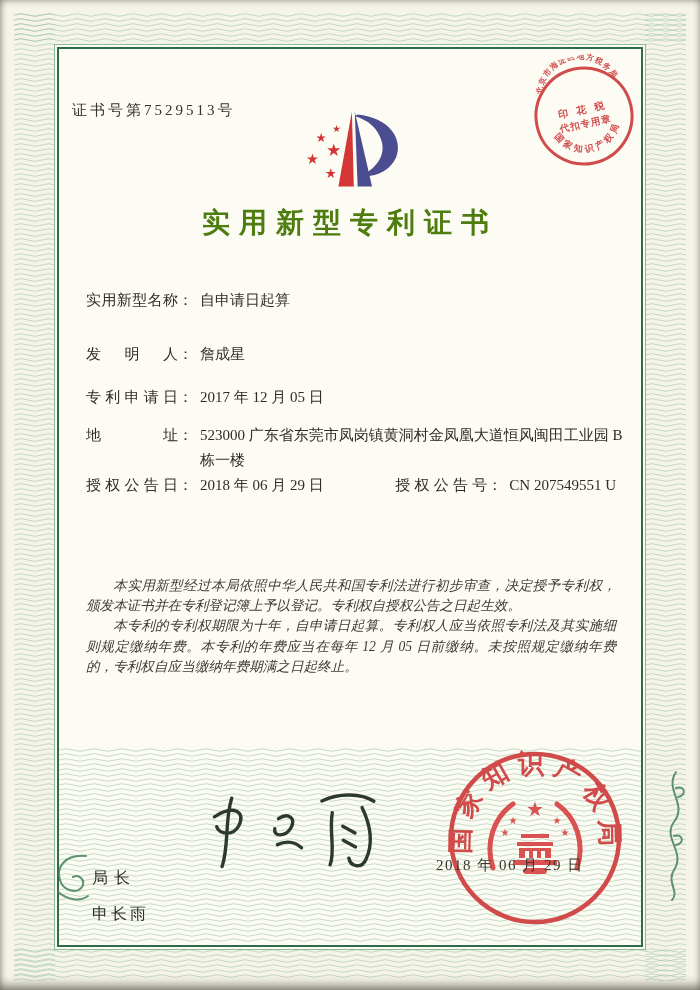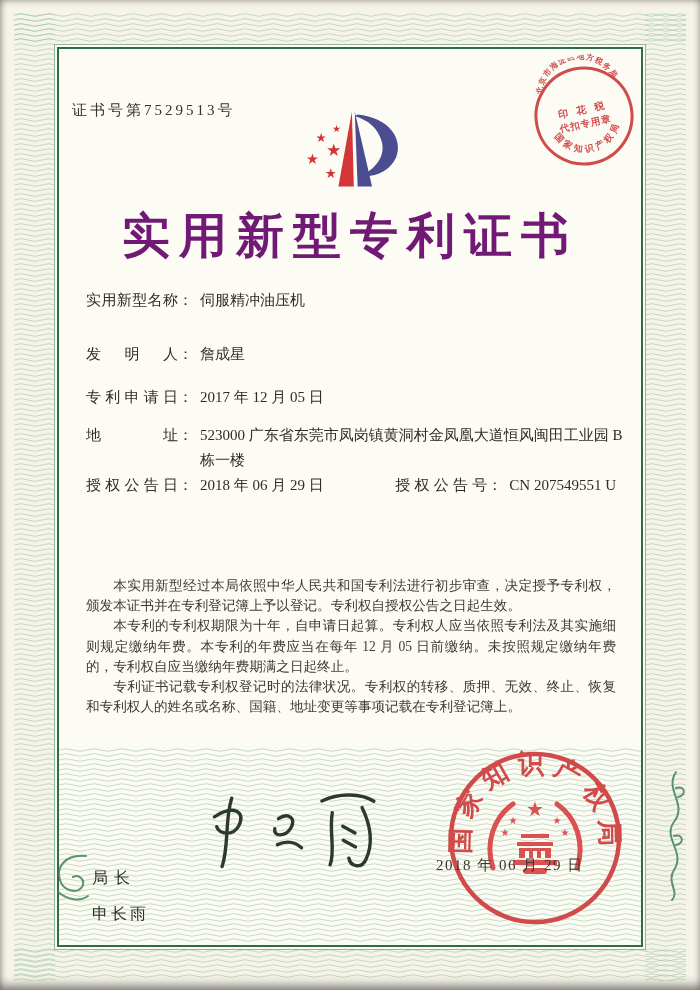--- a/index.html
+++ b/index.html
@@ -19,35 +19,35 @@
   .band-right{right:14px;top:12px;width:41px;bottom:9px;}
   
   .content-area{position:absolute;left:54px;top:44px;right:54px;bottom:40px;
     background:#fcfbf4;border:1px solid #8cb897;z-index:1;}
   .inner-border{position:absolute;inset:2px;border:2px solid #2f6a4d;pointer-events:none;}
   .bottom-waves{left:4px;right:4px;bottom:4px;height:198px;z-index:0;}
   
   .abs{position:absolute;z-index:2;}
   .cert-no{left:72px;top:101px;font-size:15px;letter-spacing:3px;color:#34332b;}
   .logo-box{left:276px;top:100px;width:146px;height:96px;}
-  .title{left:0;top:204px;width:100%;text-align:center;font-size:48px;font-weight:bold;
-    letter-spacing:9px;color:#701a75;}
+  .title{left:0;top:204px;width:100%;text-align:center;font-size:28px;font-weight:bold;
+    letter-spacing:9px;color:#4d7c0f;}
   .fields{left:86px;top:288px;right:84px;font-size:15px;line-height:24px;}
   .field-row{white-space:nowrap;}
   .mb30{margin-bottom:30px}.mb19{margin-bottom:19px}.mb11{margin-bottom:11px}
   .mb14{margin-bottom:14px}.mb18{margin-bottom:18px}.mb0{margin-bottom:0}
   .field-label{display:inline-block;width:92px;text-align:justify;text-align-last:justify;}
   .colon{display:inline-block;width:16px;}
   .field-value{margin-left:6px;}
   .value-wide{display:inline-block;max-width:436px;vertical-align:top;white-space:normal;
     line-height:25px;}
   .grant-row{display:flex;justify-content:space-between;white-space:nowrap;}
   .body-text{left:86px;top:576px;right:84px;font-size:13.6px;line-height:20.2px;
     text-align:justify;color:#3c3b32;}
-  .body-text p{margin:0;text-indent:2em;}
+  .body-text p{margin:0;text-indent:2em;font-style:italic;}
   .director-block{left:92px;top:820px;font-size:16px;color:#2f2e27;}
   .director-title{letter-spacing:6px;margin-top:48px;}
   .director-name{margin-top:15px;letter-spacing:3px;}
   .sig-box{left:195px;top:784px;width:205px;height:100px;z-index:3;}
   .seal-box{left:445px;top:748px;width:180px;height:180px;z-index:2;opacity:.92;}
   .seal-date{left:436px;top:856px;font-size:15px;letter-spacing:1.5px;color:#3b352c;z-index:4;}
   .stamp-box{left:524px;top:56px;width:120px;height:120px;z-index:3;opacity:.9;
     transform:rotate(-12deg);}
   .footer{left:0;top:912px;width:100%;text-align:center;font-size:13px;
     letter-spacing:2px;color:#3a392f;}
@@ -540,21 +540,21 @@
     </g>
     <polygon points="78,12 64,90 80,90" fill="#d43535"></polygon>
     <polygon points="81,12 84,90 99,90" fill="#4c4c90"></polygon>
     <path d="M84,15 C116,18 132,40 124,60 C117,75 101,81 88,79 C105,70 113,57 109,43 C105,29 95,21 81,17 Z" fill="#4c4c90"></path>
   </svg>
 
   <div class="abs title">实用新型专利证书</div>
 
   <div class="abs fields">
     <div class="field-row mb30">
-      <span class="field-label">实用新型名称</span><span class="colon">：</span><span class="field-value">伺服精冲油压机</span>
+      <span class="field-label">实用新型名称</span><span class="colon">：</span><span class="field-value">自申请日起算</span>
     </div>
     <div class="field-row mb19">
       <span class="field-label">发明人</span><span class="colon">：</span><span class="field-value">詹成星</span>
     </div>
     <div class="field-row mb14">
       <span class="field-label">专利申请日</span><span class="colon">：</span><span class="field-value">2017 年 12 月 05 日</span>
     </div>
     <div class="field-row mb0">
       <span class="field-label">地址</span><span class="colon">：</span><span class="field-value value-wide">523000 广东省东莞市凤岗镇黄洞村金凤凰大道恒风闽田工业园 B 栋一楼</span>
     </div>
@@ -564,21 +564,20 @@
       </span>
       <span>
         <span class="field-label">授权公告号</span><span class="colon">：</span><span class="field-value">CN 207549551 U</span>
       </span>
     </div>
   </div>
 
   <div class="abs body-text">
     <p>本实用新型经过本局依照中华人民共和国专利法进行初步审查，决定授予专利权，颁发本证书并在专利登记簿上予以登记。专利权自授权公告之日起生效。</p>
     <p>本专利的专利权期限为十年，自申请日起算。专利权人应当依照专利法及其实施细则规定缴纳年费。本专利的年费应当在每年 12 月 05 日前缴纳。未按照规定缴纳年费的，专利权自应当缴纳年费期满之日起终止。</p>
-    <p>专利证书记载专利权登记时的法律状况。专利权的转移、质押、无效、终止、恢复和专利权人的姓名或名称、国籍、地址变更等事项记载在专利登记簿上。</p>
   </div>
 
   <div class="abs director-block">
     <div class="director-title">局长</div>
     <div class="director-name">申长雨</div>
   </div>
 
   <svg class="abs sig-box" viewBox="0 0 205 100">
     <g fill="none" stroke="#2c3a2e" stroke-width="3.4" stroke-linecap="round" transform="rotate(-2 100 50)">
       <path d="M38,12 C30,34 34,58 26,80"></path>

